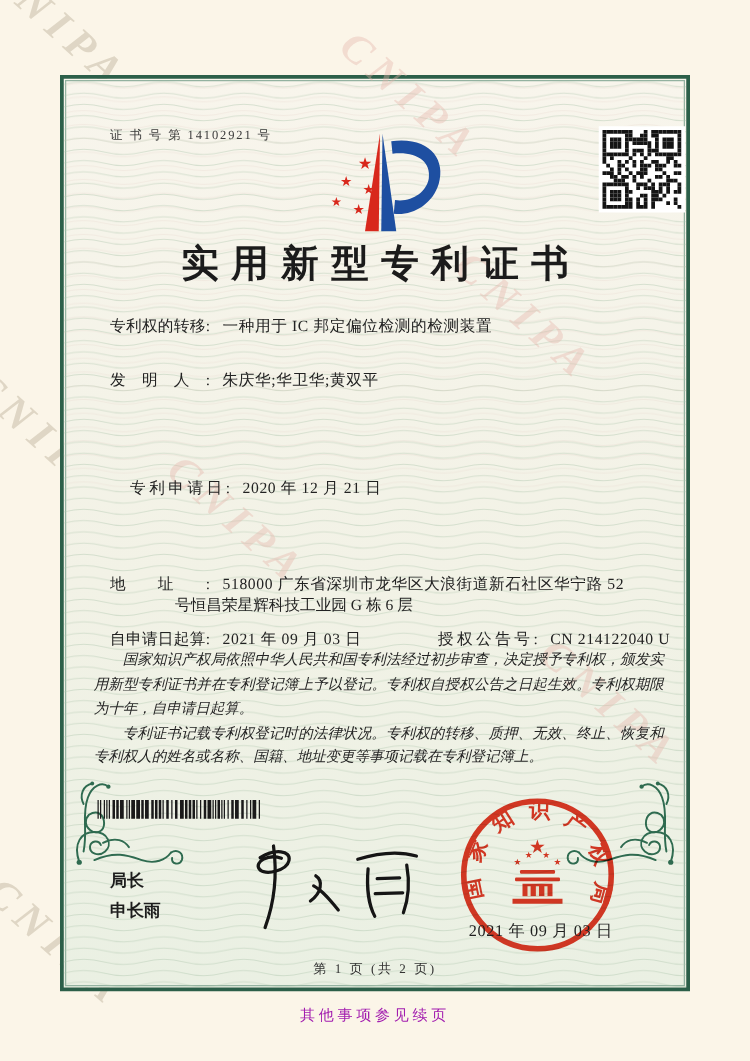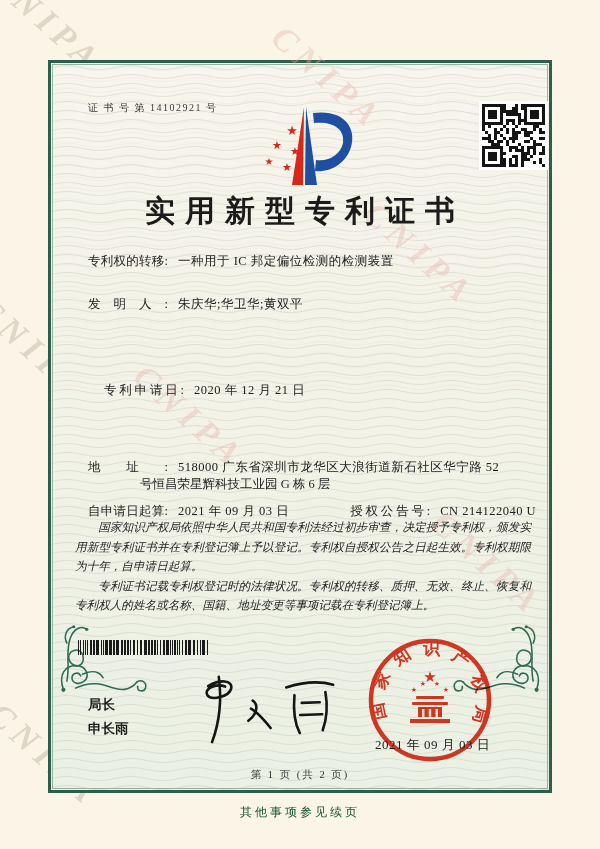--- a/index.html
+++ b/index.html
@@ -38,21 +38,21 @@
   
   .bureau{left:37px;top:630px;font-family:Liberation Serif, serif;font-weight:bold;
           font-size:13.5px;color:#1d1d1d;line-height:24px;}
   .signature{left:130px;top:605px;width:180px;height:85px;transform:rotate(-2deg);}
   .cornament{width:100px;height:95px;}
   .corn-l{left:3px;top:537px;}
   .corn-r{right:3px;top:537px;transform:scaleX(-1);}
   .sealwrap{left:315px;top:573px;width:128px;height:128px;mix-blend-mode:multiply;opacity:0.95;}
   .sealdate{left:324px;top:673px;font-size:13px;color:#1f1f1f;letter-spacing:0.5px;z-index:9;}
   .pagefoot{left:0;top:705px;width:100%;text-align:center;font-size:10.5px;letter-spacing:2px;color:#333;}
-  .contnote{position:absolute;left:0;top:804px;width:100%;text-align:center;font-size:12px;letter-spacing:3px;color:#14532d;}
+  .contnote{position:absolute;left:0;top:804px;width:100%;text-align:center;font-size:12px;letter-spacing:3px;color:#a21caf;}
   .z5{z-index:5;} .z6{z-index:6;}
 </style>
 </head>
 <body>
 
 <div id="page">
 
   <span class="wm gray" style="left:-22px;top:2px;">CNIPA</span>
   <span class="wm gray" style="left:-36px;top:330px;">CNIPA</span>
   <span class="wm gray" style="left:-24px;top:736px;">CNIPA</span>

